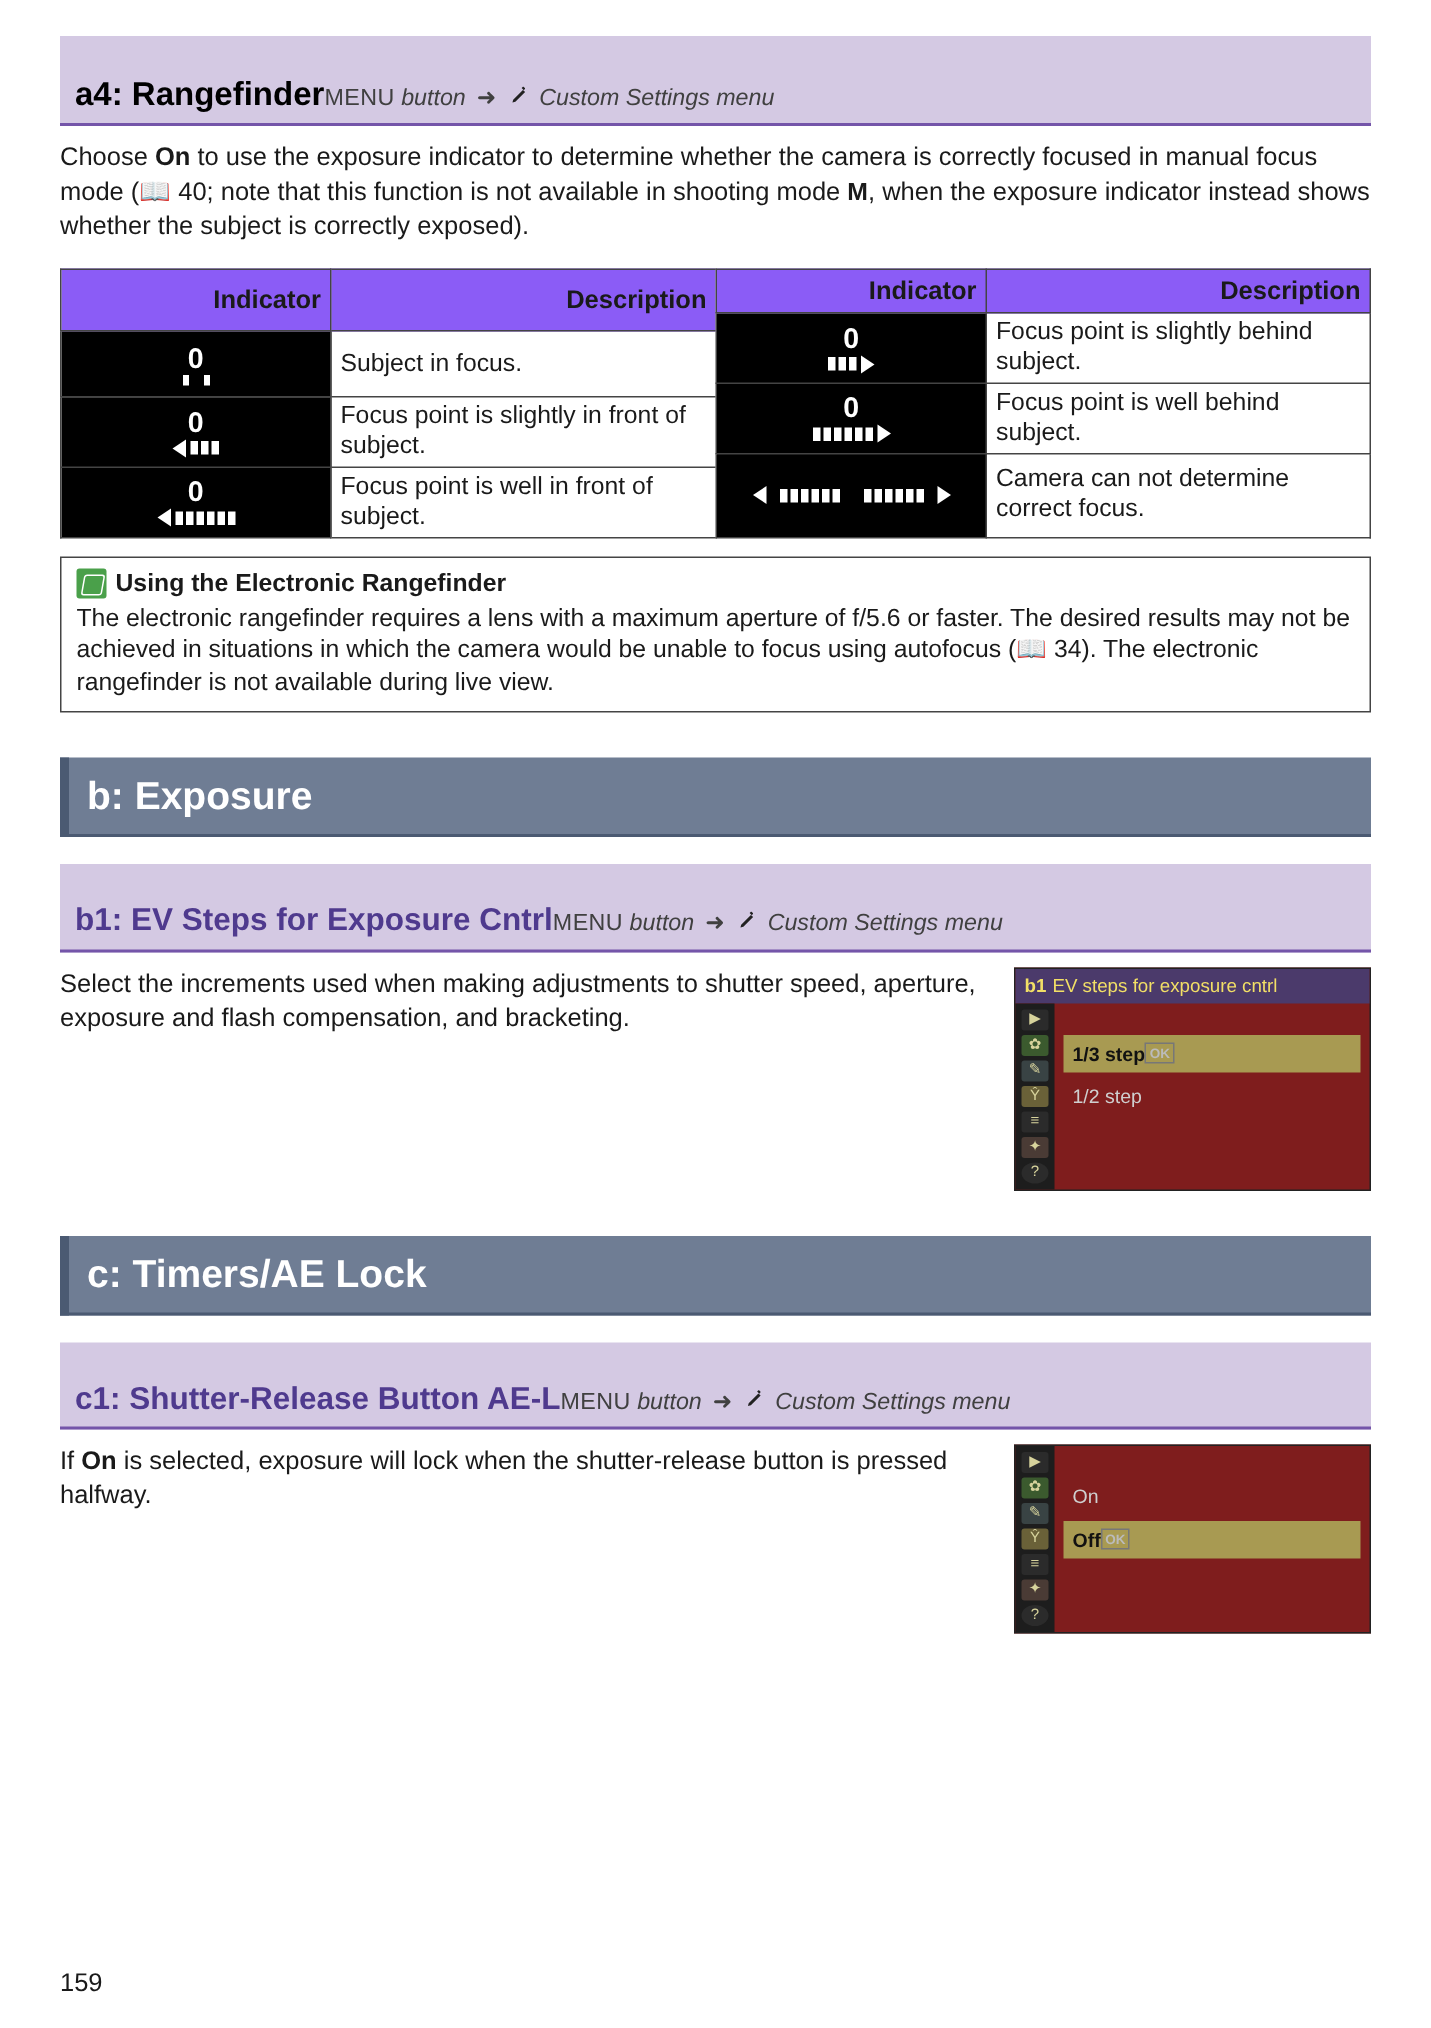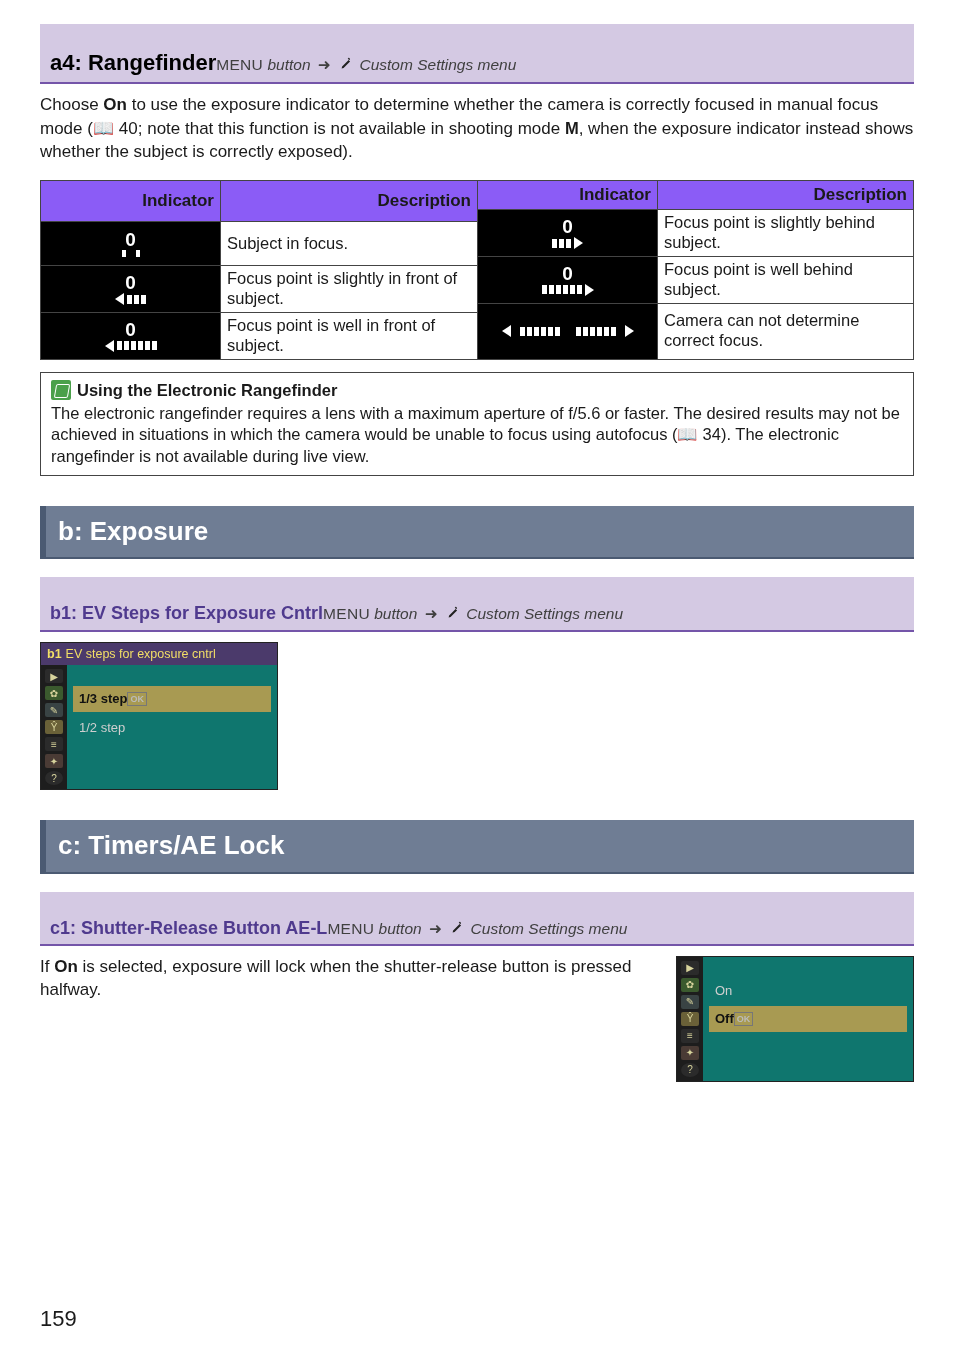--- a/index.html
+++ b/index.html
@@ -114,32 +114,32 @@
     border-left: 6px solid #4b5a72;
     border-bottom: 2px solid #4b5a72;
     color: #fff;
     font-weight: 800;
     font-size: 26px;
     padding: 8px 12px;
     margin-top: 30px;
     margin-bottom: 18px;
   }
 
-  .title-bar.sub .tlabel { color:#4f3a8e; font-size:18px; }
+  .title-bar.sub .tlabel { color:#4f3a8e; font-size:21px; }
   .title-bar.sub { background:#d4c9e3; }
   .title-bar.purple .tlabel { color:#4f3a8e; }
 
   .row { display:flex; gap:18px; align-items:flex-start; margin-top:10px;}
   .row .txt { flex:1; }
 
   
   .cam {
     width: 238px;
     border: 1px solid #222;
-    background: #0f766e;
+    background: #7f1d1d;
     font-size: 13px;
     color:#ddd;
   }
   .cam .cam-top {
     background:#4b3a6b;
     color:#f2df66;
     padding:3px 6px;
     font-size:12.5px;
     display:flex; gap:4px;
   }
@@ -167,21 +167,21 @@
   .cam .cam-item.sel { background:#a89a52; color:#111; font-weight:600; }
   .cam .cam-ok {
     display:inline-block; border:1px solid #777; font-size:9px; padding:0 2px; color:#bbb;
   }
   .cam .cam-gap { height:14px; }
 
   .pagenum {
     position: fixed;
     left: 40px;
     bottom: 18px;
-    font-size: 22px;
+    font-size: 17px;
   }
 
   .m-cap { font-family: Arial, sans-serif; font-weight:700; font-size:16.5px; }
   .mref { font-family: Arial, sans-serif; }
 </style>
 </head>
 <body>
 
 <div class="title-bar">
   <span class="tlabel">a4: Rangefinder</span>
@@ -352,20 +352,21 @@
     <span class="pencil">
       <svg width="13" height="13" viewBox="0 0 24 24">
           <path d="M3 21l3.6-.9 12-12-2.7-2.7-12 12L3 21zm15.3-16.6c.4-.4.4-1 0-1.4l-1.3-1.3c-.4-.4-1-.4-1.4 0l-1.3 1.3 2.7 2.7 1.3-1.3z" fill="#222"></path>
         </svg>
     </span>
     <em>Custom Settings menu</em>
   </span>
 </div>
 
 <div class="row">
+  <div class="txt body-text">Select the increments used when making adjustments to shutter speed, aperture, exposure and flash compensation, and bracketing.</div>
   <div class="cam">
     <div class="cam-top">
       <span class="pre">b1</span>
       <span>EV steps for exposure cntrl</span>
     </div>
     <div class="cam-body">
       <div class="cam-icons">
         <span class="cam-i-play">▶</span>
         <span class="cam-i-cam">✿</span>
         <span class="cam-i-pen">✎</span>

